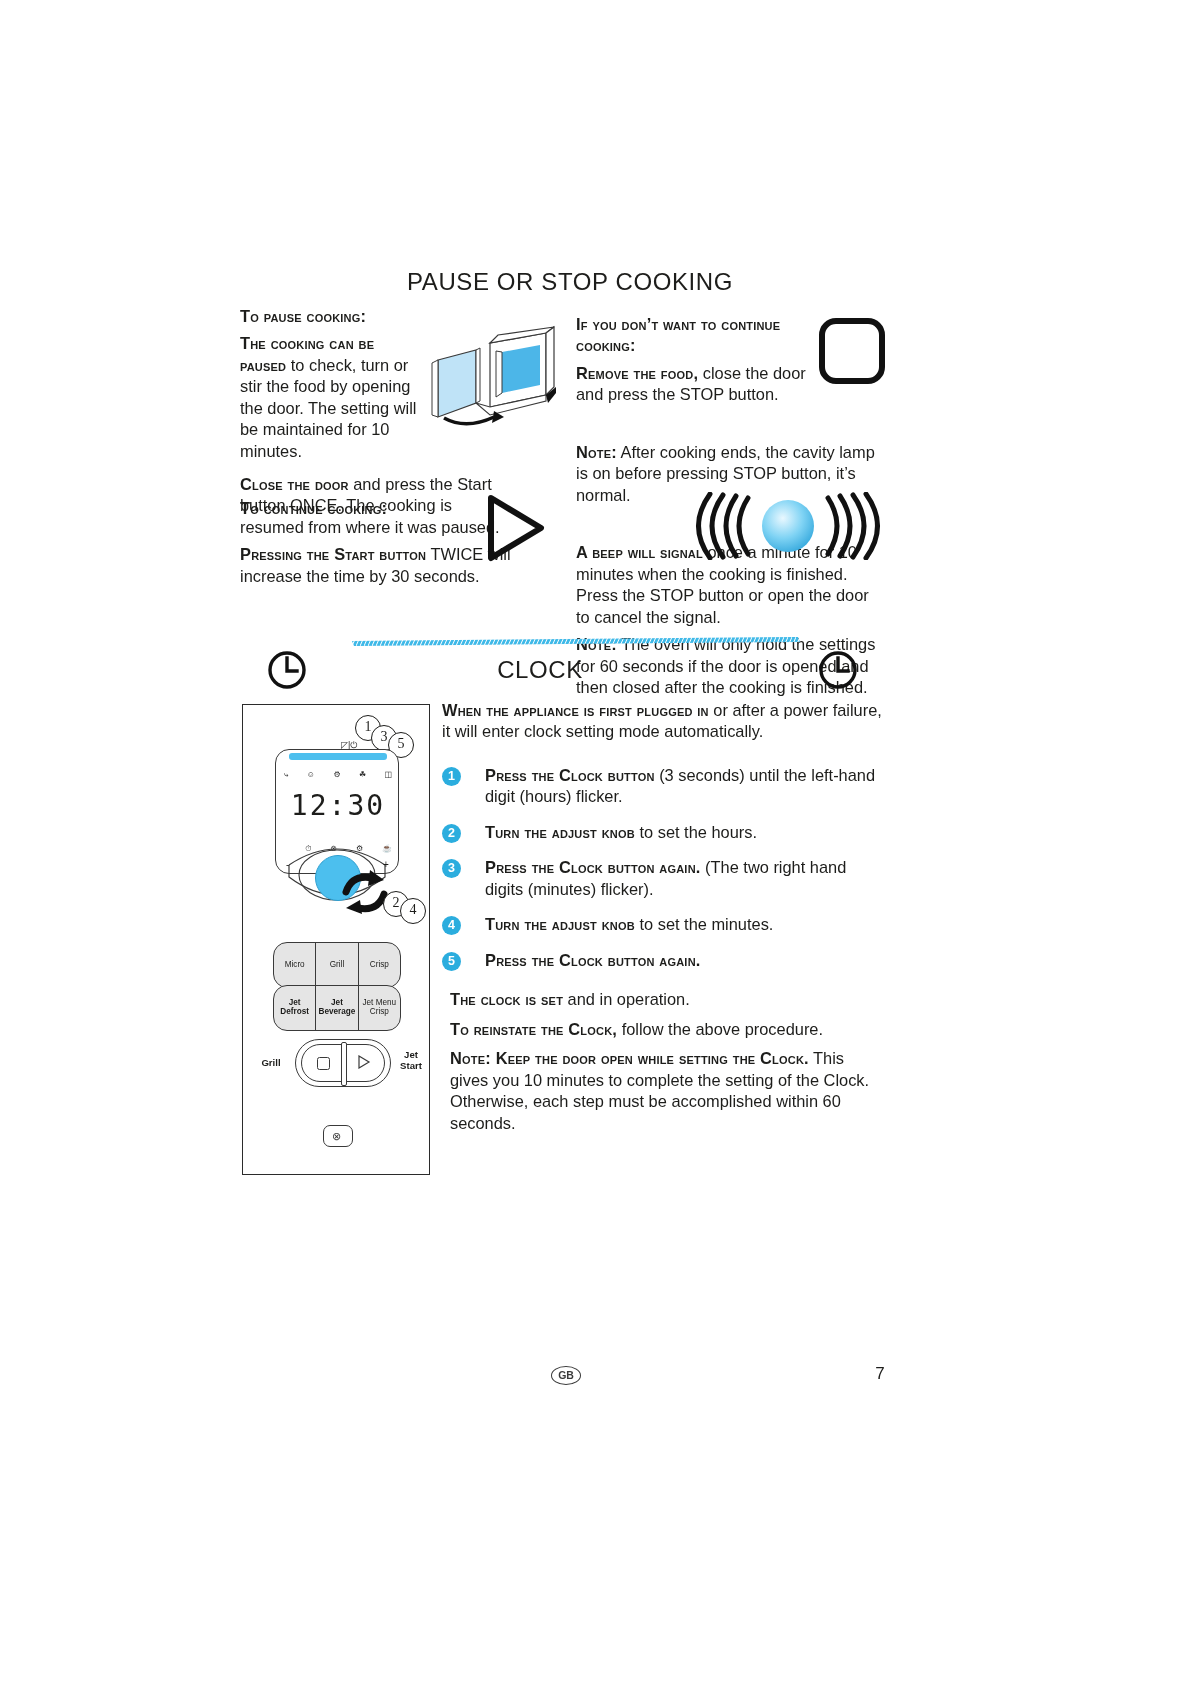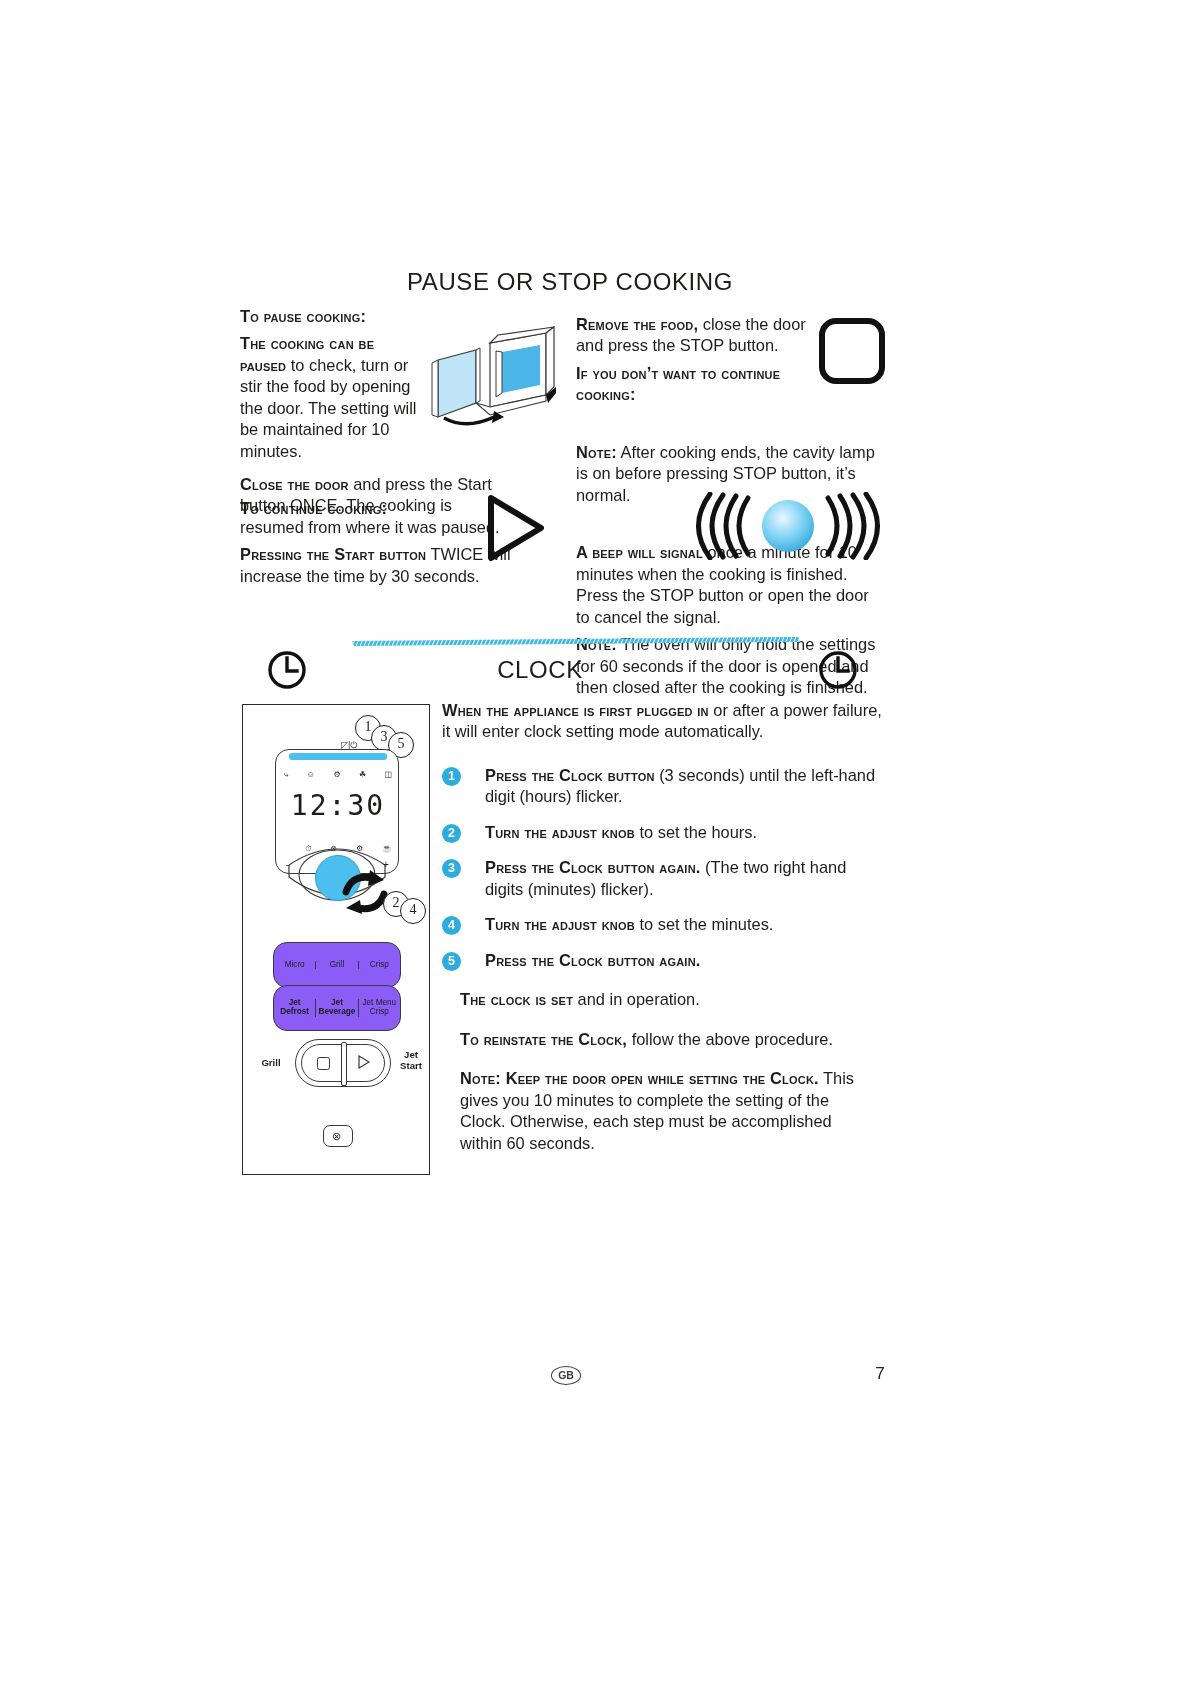--- a/index.html
+++ b/index.html
@@ -226,22 +226,21 @@
   
   .btn-row {
     position: absolute;
     left: 30px;
     width: 128px;
     height: 46px;
     border: 1.3px solid #3a3a3a;
     border-radius: 14px;
     box-sizing: border-box;
     display: flex;
-    background: #8b5cf6;
-    align-items: center;
+    background: #e5e5e5;
   }
   #btn-row-modes { top: 237px; }
   #btn-row-jet   { top: 280px; }
   .btn-cell {
     flex: 1;
     border-right: 1.2px solid #3a3a3a;
     display: flex;
     align-items: center;
     justify-content: center;
     text-align: center;
@@ -353,21 +352,21 @@
     font-weight: bold;
     line-height: 19px;
     text-align: center;
     margin-top: 2px;
   }
   .step-text {
     margin-left: 24px;
     flex: 1;
   }
   #clock-outro { margin-top: 18px; }
-  #clock-outro .para { margin: 18px; }
+  #clock-outro .para { margin: 8px; }
 
   
   #footer-lang-badge {
     position: absolute;
     left: 551px;
     top: 1366px;
     width: 30px;
     height: 19px;
     border: 1.6px solid #3a3a3a;
     border-radius: 50%;
@@ -411,24 +410,24 @@
     <p class="para">
       <span class="sc">Close the door</span><span> and press the Start button ONCE. The cooking is resumed from where it was paused.</span>
     </p>
     <p class="para">
       <span class="sc">Pressing the Start button</span><span> TWICE will increase the time by 30 seconds.</span>
     </p>
   </div>
 
   <div class="col body-text" id="col-right">
     <p class="para" style="width:250px;">
+      <span class="sc">If you don’t want to continue cooking:</span>
+    </p>
+    <p class="para" style="width:250px;">
       <span class="sc">Remove the food,</span><span> close the door and press the STOP button.</span>
-    </p>
-    <p class="para" style="width:250px;">
-      <span class="sc">If you don’t want to continue cooking:</span>
     </p>
     <p class="para gap">
       <span class="sc">Note:</span><span> After cooking ends, the cavity lamp is on before pressing STOP button, it’s normal.</span>
     </p>
     <p class="para gap" style="width:305px;">
       <span class="sc">A beep will signal</span><span> once a minute for 10 minutes when the cooking is finished. Press the STOP button or open the door to cancel the signal.</span>
     </p>
     <p class="para" style="width:305px;">
       <span class="sc">Note:</span><span> The oven will only hold the settings for 60 seconds if the door is opened and then closed after the cooking is finished.</span>
     </p>

